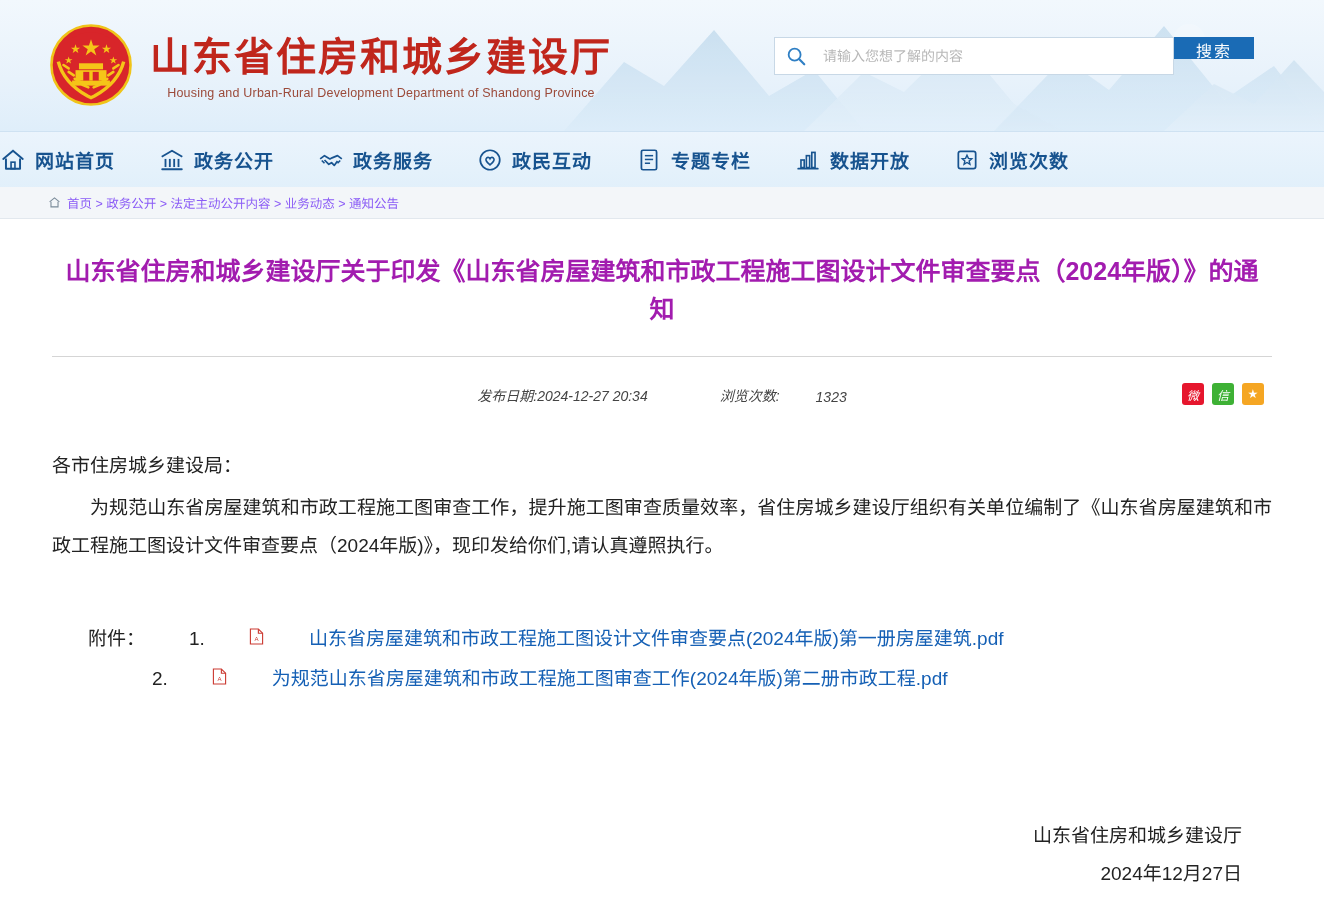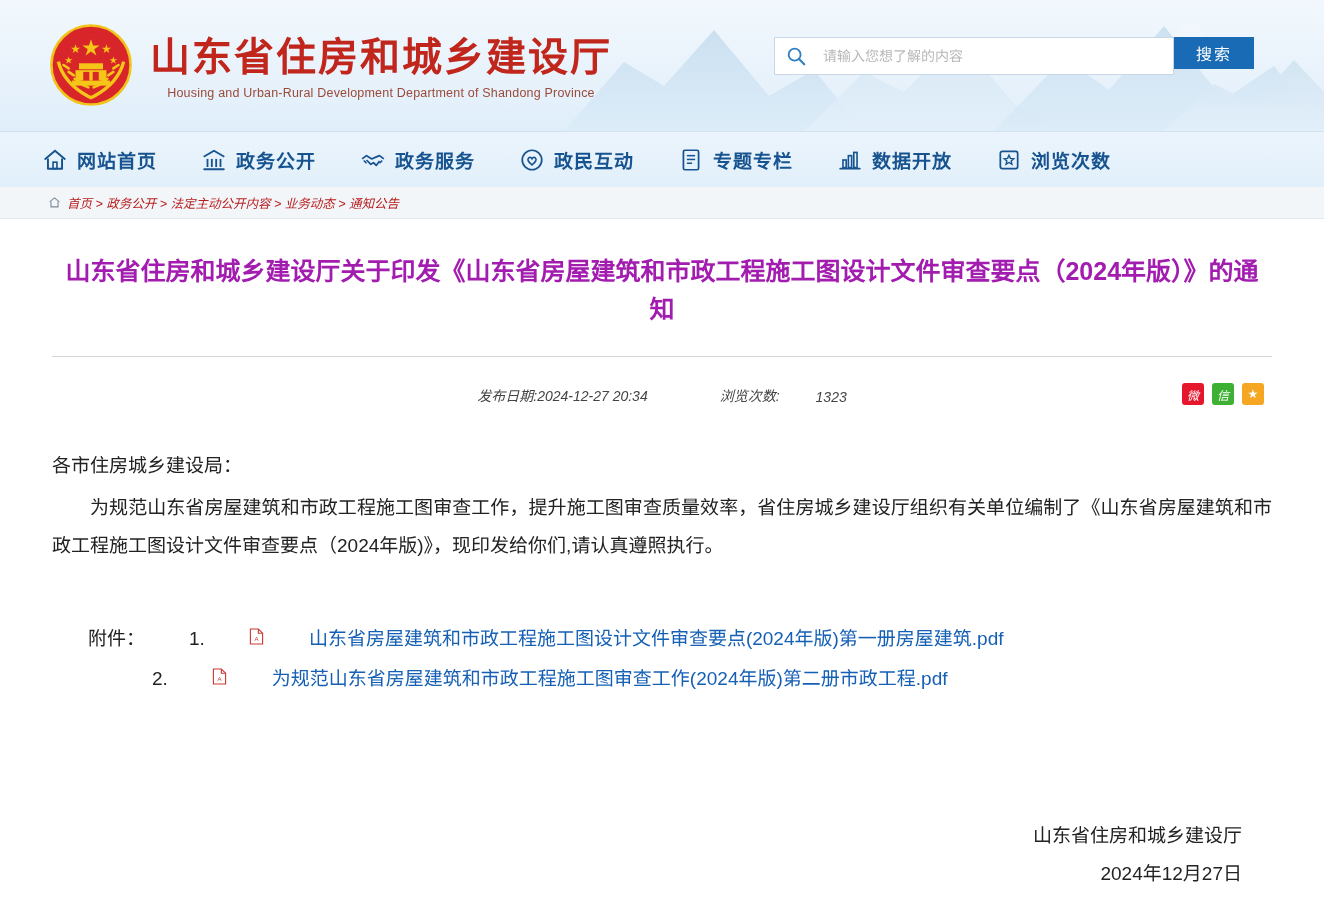--- a/index.html
+++ b/index.html
@@ -76,39 +76,38 @@
     outline: none;
     flex: 1;
     height: 100%;
     font-size: 14px;
     color: #333;
     font-family: "Liberation Sans", sans-serif;
     padding-left: 16px;
   }
   .search-input::placeholder { color: #b8b8b8; }
   .search-btn {
-    width: 80px; height: 32px;
+    width: 80px; height: 22px;
     background: #1a6bb5;
     color: #fff;
     border: none;
     font-size: 16px;
     font-family: Liberation Mono, monospace;
     cursor: pointer;
     letter-spacing: 2px;
   }
 
   
   .nav {
     position: relative;
     height: 56px;
     background: linear-gradient(180deg, rgba(233,243,252,.9) 0%, rgba(222,238,250,.9) 100%);
     border-top: 1px solid #cfe2f2;
     display: flex;
     align-items: center;
-    padding-left: 42px;
     z-index: 2;
   }
   .nav-item {
     display: flex;
     align-items: center;
     gap: 9px;
     margin-right: 44px;
     cursor: pointer;
     white-space: nowrap;
   }
@@ -126,21 +125,21 @@
     background: #f3f6f9;
     border-bottom: 1px solid #e2e8ee;
     display: flex;
     align-items: center;
     padding-left: 48px;
     font-size: 12.5px;
     color: #555;
     gap: 6px;
   }
   .crumb-home-icon { width: 13px; height: 13px; display:block; }
-  .crumb-text { color: #b91c1c; font-style: italic; }
+  .crumb-text { color: #8b5cf6; }
 
   
   .article {
     padding: 34px 52px 0 52px;
   }
   .art-title {
     font-size: 25px;
     font-weight: bold;
     color: #a21caf;
     text-align: center;

